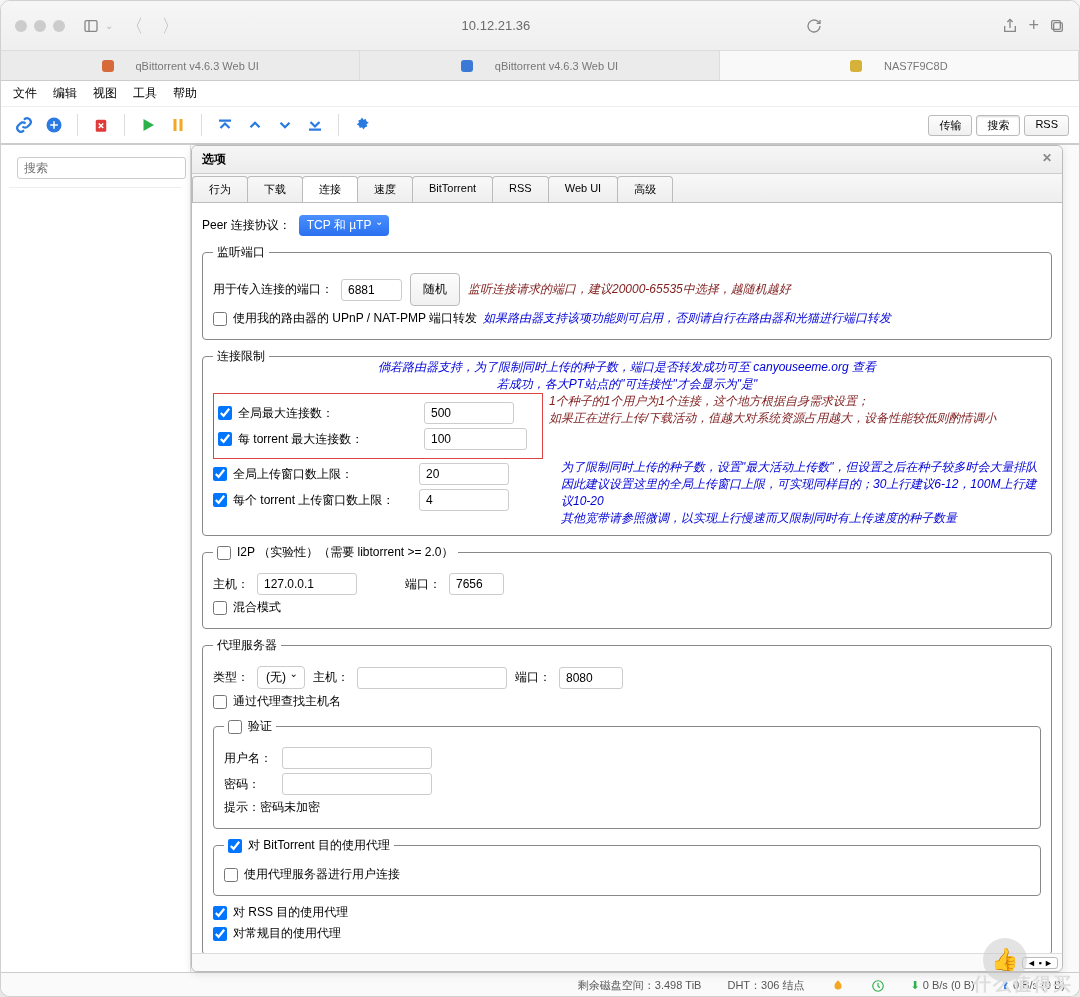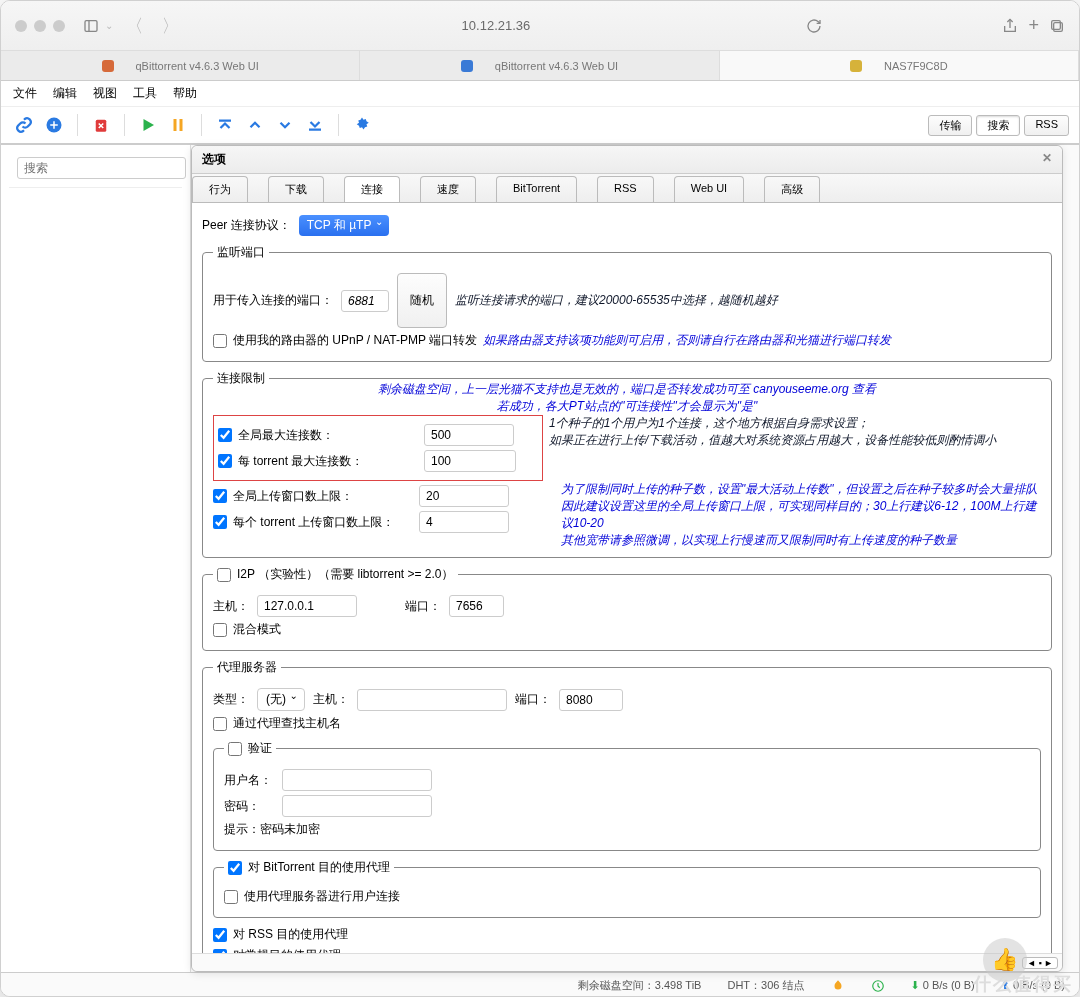--- a/index.html
+++ b/index.html
@@ -26,32 +26,32 @@
 .pill { border:1px solid #bbb; background:linear-gradient(#fdfdfd,#f0f0f0); padding:2px 10px; border-radius:3px; font-size:11px; cursor:pointer;}
 .pill.active { background:#fff; box-shadow:inset 0 1px 2px rgba(0,0,0,.15);}
 .main { display:flex; height:calc(100% - 50px - 30px - 24px - 38px - 26px); }
 .sidebar { width:190px; border-right:1px solid #ddd; padding:8px;}
 .search { display:flex; align-items:center; gap:6px; border-bottom:1px solid #eee; padding:4px 2px 8px; color:#2a7ae2;}
 .search input { border:none; outline:none; font-size:12px; flex:1; }
 .modal-wrap { flex:1; position:relative; background:#fafafa; }
 .modal { position:absolute; left:0; right:16px; top:0; bottom:0; background:#fff; border:1px solid #bbb; border-radius:6px; box-shadow:0 2px 8px rgba(0,0,0,.1); display:flex; flex-direction:column; }
 .modal-title { background:linear-gradient(#f6f6f6,#ececec); border-bottom:1px solid #ccc; padding:5px 10px; font-weight:bold; font-size:12px; border-radius:6px 6px 0 0; display:flex; justify-content:space-between;}
 .close-x { color:#888; cursor:pointer; }
-.opt-tabs { display:flex; background:linear-gradient(#f8f8f8,#eee); border-bottom:1px solid #bbb;gap:21px; }
+.opt-tabs { display:flex; background:linear-gradient(#f8f8f8,#eee); border-bottom:1px solid #bbb; }
 .opt-tab { padding:5px 16px; border:1px solid #bbb; border-bottom:none; margin-right:-1px; background:linear-gradient(#f8f8f8,#eee); font-size:11px; cursor:pointer; border-radius:4px 4px 0 0; margin-top:2px;}
 .opt-tab.active { background:#fff; position:relative; z-index:1; }
 .modal-body { flex:1; overflow:auto; padding:8px 10px; font-size:12px; }
 .row { display:flex; align-items:center; gap:8px; margin:4px 0; flex-wrap:wrap;}
 fieldset { border:1px solid #888; border-radius:4px; margin:8px 0; padding:8px 10px; position:relative;}
 legend { padding:0 4px; font-size:12px; }
 input[type=text], input[type=number], input[type=password] { border:1px solid #ccc; border-radius:3px; padding:2px 6px; font-size:12px; height:22px;}
 .sel-blue { background-image:linear-gradient(#4a90ff,#2a70ef); color:#fff; border:none; padding:2px 18px 2px 8px; border-radius:4px; font-weight:500; position:relative;}
 .sel-blue::after{content:"⌄"; position:absolute; right:6px; top:1px; font-size:10px;}
-.btn { border:1px solid #bbb; background:linear-gradient(#fdfdfd,#f0f0f0); padding:18px 12px; border-radius:4px; font-size:12px; cursor:pointer;}
-.red { color:#0f172a; }
+.btn { border:1px solid #bbb; background:linear-gradient(#fdfdfd,#f0f0f0); padding:7px 12px; border-radius:4px; font-size:12px; cursor:pointer;}
+.red { color:#7f1d1d; }
 .blue { color:#0000d8; }
 .note { font-family: "PingFang SC", sans-serif; font-style:italic; }
 .cbox { display:flex; align-items:center; gap:6px; }
 input[type=checkbox]{ width:14px; height:14px;}
 .limits-box { border:1px solid #d44; padding:4px; }
 .scroll-h { height:18px; border-top:1px solid #ddd; background:#fafafa; display:flex; justify-content:flex-end; align-items:center; padding-right:4px; border-radius:0 0 6px 6px;}
 .statusbar { height:26px; border-top:1px solid #ccc; background:#fafafa; display:flex; align-items:center; padding:0 14px; gap:26px; font-size:11px; color:#555;}
 .statusbar .spacer{flex:1;}
 .st-ico { width:14px; height:14px; vertical-align:middle;}
 .watermark { position:absolute; right:6px; bottom:0; font-size:18px; color:#ddd; font-weight:bold; letter-spacing:2px; pointer-events:none;}
@@ -218,46 +218,46 @@
         <div class="modal-body">
           <div class="row">
             <label>Peer 连接协议：</label>
             <span class="sel-blue">TCP 和 µTP</span>
           </div>
 
           <fieldset>
             <legend>监听端口</legend>
             <div class="row">
               <label>用于传入连接的端口：</label>
-              <input type="text" style="width: 48px; font-style: italic;" value="6881">
+              <input type="text" style="width: 61px;" value="6881">
               <button class="btn">随机</button>
               <span class="red note">监听连接请求的端口，建议20000-65535中选择，越随机越好</span>
             </div>
             <div class="row cbox">
               <input type="checkbox" style="">
               <label>使用我的路由器的 UPnP / NAT-PMP 端口转发</label>
               <span class="blue note">如果路由器支持该项功能则可启用，否则请自行在路由器和光猫进行端口转发</span>
             </div>
           </fieldset>
 
           <fieldset>
             <legend>连接限制</legend>
-            <div class="blue note" style="text-align:center; white-space:pre-line; margin-top:-14px;">剩余磁盘空间，上一层光猫不支持也是无效的，端口是否转发成功可至 canyouseeme.org 查看
+            <div class="blue note" style="text-align:center; white-space:pre-line; margin-top:-14px;">倘若路由器支持，为了限制同时上传的种子数，端口是否转发成功可至 canyouseeme.org 查看
 若成功，各大PT站点的"可连接性"才会显示为"是"</div>
             <div style="display:flex; gap:6px; align-items:flex-start;">
               <div class="limits-box" style="min-width:330px;">
                 <div class="row cbox">
                     <input type="checkbox" checked="" style="">
                     <label style="width:180px">全局最大连接数：</label>
                     <input type="text" style="width: 90px;" value="500">
                   </div>
                 <div class="row cbox">
                     <input type="checkbox" checked="" style="">
                     <label style="width:180px">每 torrent 最大连接数：</label>
-                    <input type="text" style="width: 92px;" value="100">
+                    <input type="text" style="width: 103px;" value="100">
                   </div>
               </div>
               <div class="note" style="flex:1;">
                 <div class="red">1个种子的1个用户为1个连接，这个地方根据自身需求设置；</div>
                 <div class="red">如果正在进行上传/下载活动，值越大对系统资源占用越大，设备性能较低则酌情调小</div>
               </div>
             </div>
             <div style="display:flex; gap:18px;">
               <div style="min-width:330px;">
                 <div class="row cbox">

